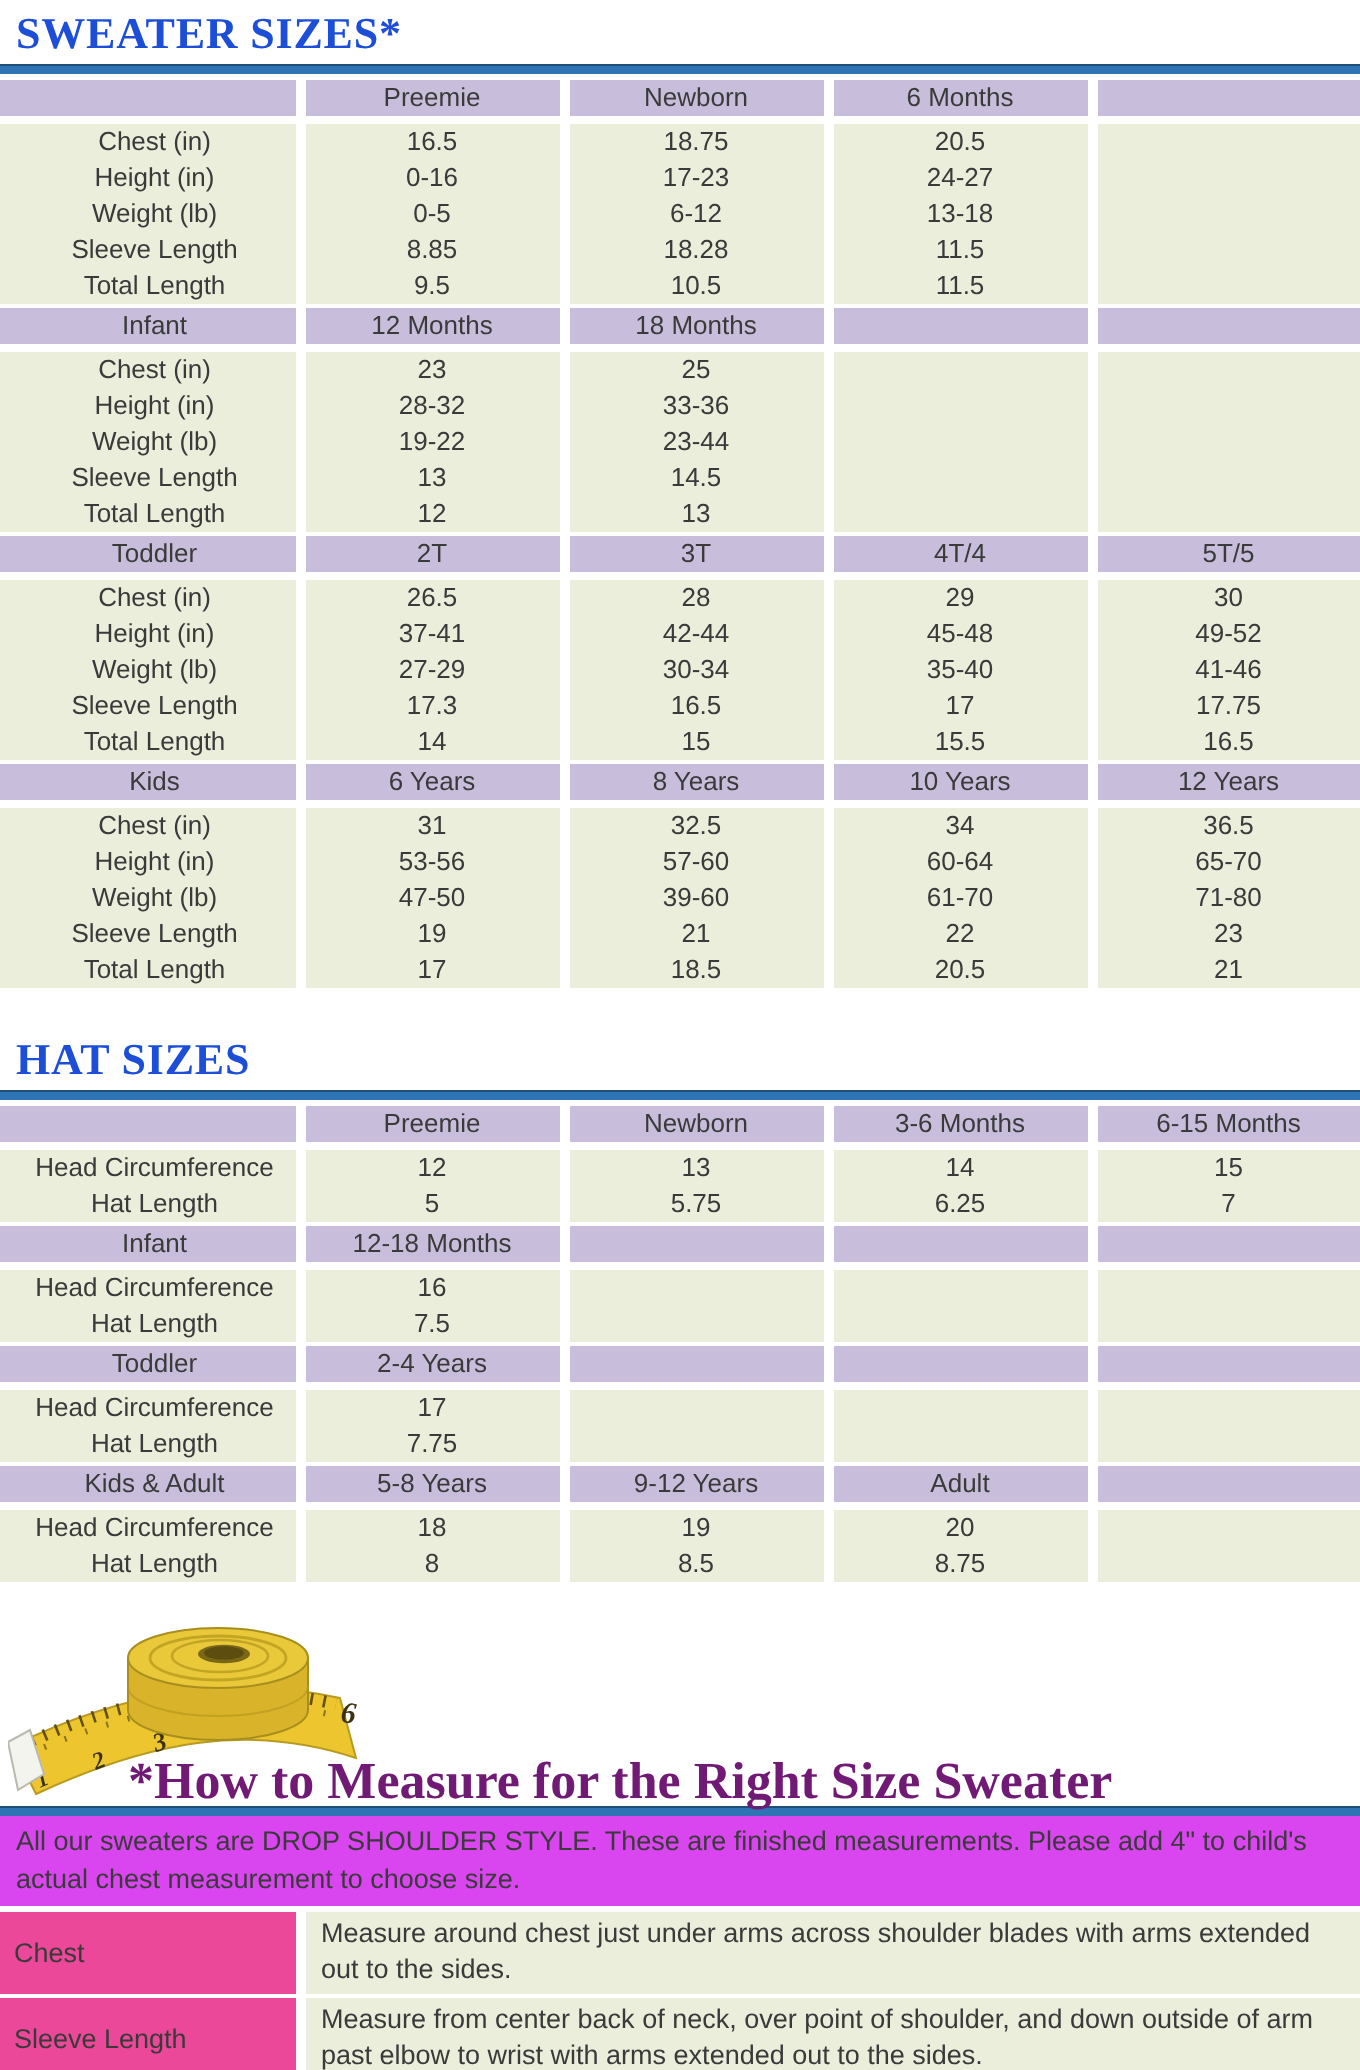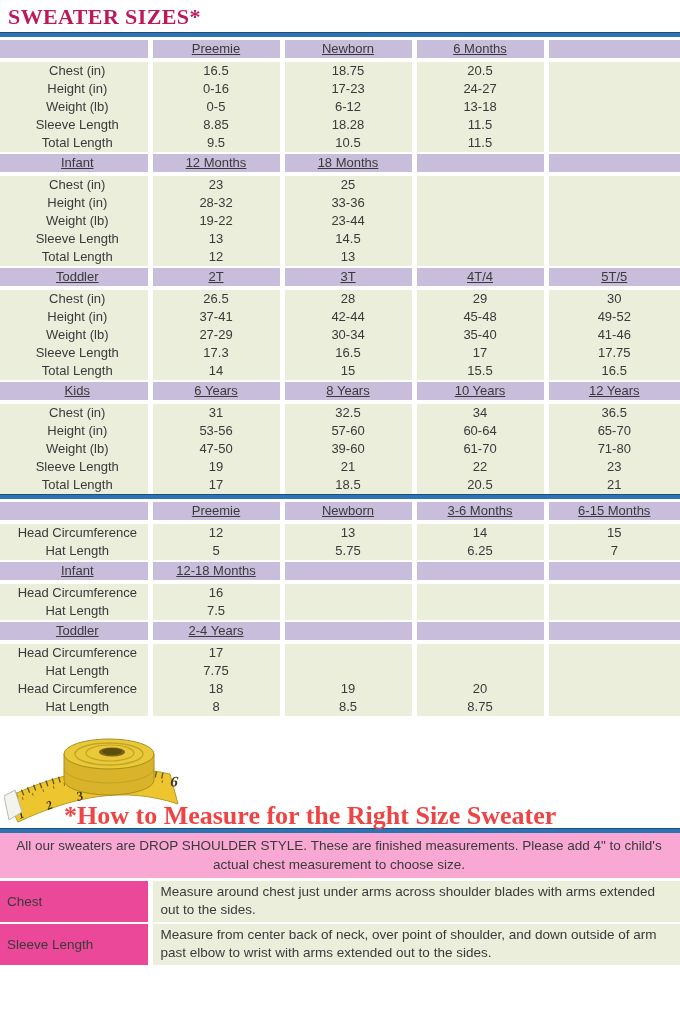--- a/index.html
+++ b/index.html
@@ -7,21 +7,21 @@
     width:680px;
     background:#ffffff;
     font-family:"Liberation Sans", sans-serif;
     color:#3a3a3a;
     -webkit-font-smoothing:antialiased;
   }
   .page{width:680px;}
   .title{
     font-family:"Liberation Serif", serif;
     font-weight:bold;
-    color:#be185d;
+    color:#1d4ed8;
     font-size:22px;
     letter-spacing:.4px;
     margin:5px 0 3px 8px;
     line-height:24px;
   }
   .hat-title{margin-top:24px;}
   .rule{
     height:4px;
     background:#2e74b5;
     border-top:1px solid #1f4e79;
@@ -42,44 +42,42 @@
     white-space:nowrap;
     color:#3a3a3a;
   }
   td.lbl{padding-left:7px;text-align:center;}
   td.val{text-align:center;}
   td:not(:last-child){border-right:5px solid #ffffff;}
   tr.sec td{
     background:#c8bedb;
     border-top:2px solid #ffffff;
     border-bottom:4px solid #ffffff;
-    text-decoration:underline;
   }
   
   .measure-hero{position:relative;height:104px;margin-top:8px;}
   .tape-svg{position:absolute;left:4px;top:0;}
   .howto{
     position:absolute;
     left:64px;
     bottom:-2px;
     margin:0;
     font-family:"Liberation Serif", serif;
     font-weight:bold;
-    color:#ef4444;
+    color:#701a75;
     font-size:26px;
     line-height:28px;
     white-space:nowrap;
   }
   .intro{
-    background:#f9a8d4;
+    background:#d946ef;
     border-bottom:2px solid #ffffff;
     padding:3px 10px 4px 8px;
     font-size:13.5px;
     line-height:19px;
-    text-align:center;
   }
   .mtable td{
     height:auto;
     white-space:normal;
     font-size:13.5px;
   }
   .mtable td.mlbl{
     background:#ec4899;
     padding-left:7px;
     vertical-align:middle;
@@ -270,20 +268,21 @@
         <tr>
           <td class="lbl">Total Length</td>
           <td class="val">17</td>
           <td class="val">18.5</td>
           <td class="val">20.5</td>
           <td class="val">21</td>
         </tr>
       </tbody>
     </table>
 
+  <h1 class="title hat-title">HAT SIZES</h1>
   <div class="rule"></div>
   <table>
       <colgroup>
         <col style="width: 150px;">
         <col style="width: 132px;">
         <col style="width: 132px;">
         <col style="width: 132px;">
         <col style="width: 134px;">
       </colgroup>
       <tbody>
@@ -341,20 +340,27 @@
           <td class="val">17</td>
           <td class="val"></td>
           <td class="val"></td>
           <td class="val"></td>
         </tr>
         <tr>
           <td class="lbl">Hat Length</td>
           <td class="val">7.75</td>
           <td class="val"></td>
           <td class="val"></td>
+          <td class="val"></td>
+        </tr>
+        <tr class="sec">
+          <td class="lbl">Kids &amp; Adult</td>
+          <td class="val">5-8 Years</td>
+          <td class="val">9-12 Years</td>
+          <td class="val">Adult</td>
           <td class="val"></td>
         </tr>
         <tr>
           <td class="lbl">Head Circumference</td>
           <td class="val">18</td>
           <td class="val">19</td>
           <td class="val">20</td>
           <td class="val"></td>
         </tr>
         <tr>

